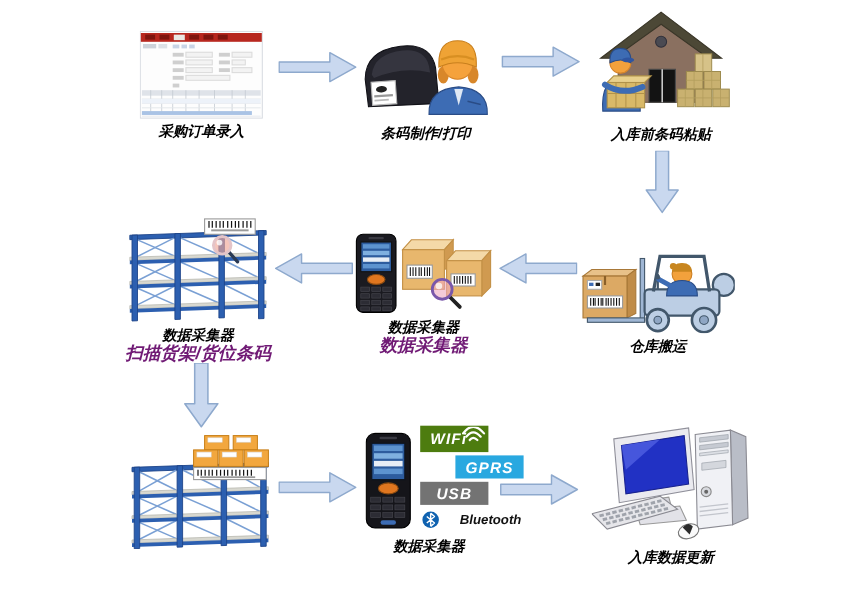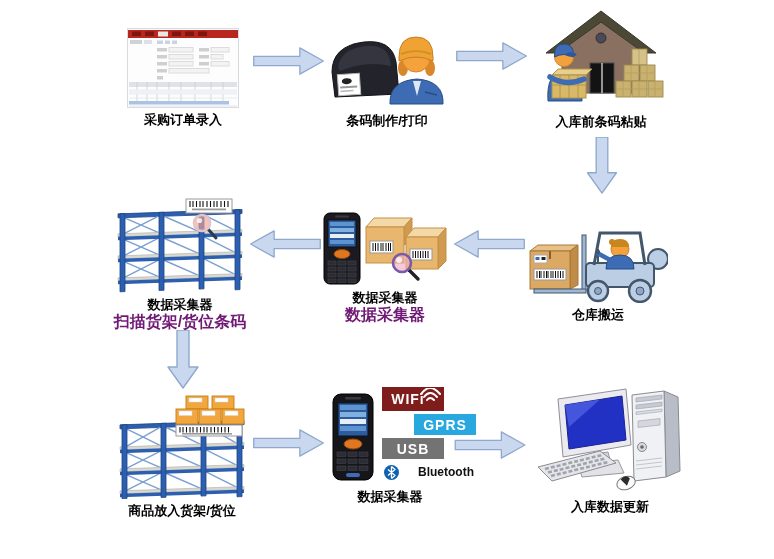--- a/index.html
+++ b/index.html
@@ -1,18 +1,18 @@
 <!DOCTYPE html>
 <html><head>
 <meta charset="utf-8">
 <style>
   html,body{margin:0;padding:0;background:#fff;}
   .canvas{position:relative;width:774px;height:559px;background:#ffffff;overflow:hidden;
           font-family:"Liberation Sans","DejaVu Sans",sans-serif;}
-  .station{position:absolute;display:flex;flex-direction:column;align-items:center;}
+  .station{position:absolute;display:flex;flex-direction:column;align-items:center;font-style:italic;}
   .slabel{font-weight:700;font-size:13px;line-height:17px;color:#000;text-align:center;white-space:nowrap;margin-top:3px;}
   .slabel2{font-weight:700;font-size:16px;line-height:17px;color:#701a75;text-align:center;white-space:nowrap;}
   .arrow{position:absolute;}
   
   #st-order   {left:118px;top:28px;width:130px;}
   #st-print   {left:318px;top:24px;width:138px;}
   #st-house   {left:532px;top:7px;width:138px;}
   #st-forklift{left:522px;top:221px;width:152px;}
   #st-scangoods{left:320px;top:211px;width:130px;}
   #st-scanshelf{left:111px;top:197px;width:138px;}
@@ -23,21 +23,21 @@
   #ar1{left:253px;top:45px;}   #ar2{left:455px;top:40px;}
   #ar-down1{left:584px;top:137px;}
   #ar3{left:452px;top:228px;}  #ar4{left:248px;top:228px;}
   #ar-down2{left:165px;top:330px;}
   #ar5{left:253px;top:427px;}  #ar6{left:453px;top:429px;}
   
   .transfer-wrap{position:relative;width:116px;height:98px;}
   .transfer-pda{position:absolute;left:0;top:6px;}
   .badge{position:absolute;left:50px;width:62px;display:flex;align-items:center;justify-content:center;
          color:#fff;font-weight:700;letter-spacing:1px;font-size:14px;box-sizing:border-box;}
-  .badge-wifi{top:0;height:24px;background:#7f1d1d;padding-right:10px;text-align:right;}
+  .badge-wifi{top:0;height:24px;background:#4d7c0f;padding-right:10px;text-align:right;}
   .badge-wifi .arcs{position:absolute;right:2px;top:1px;}
   .badge-gprs{top:27px;height:21px;background:#29a8e0;margin-left:32px;}
   .badge-usb{top:51px;height:21px;background:#737373;}
   .badge-bt{top:75px;height:20px;background:#ffffff;color:#111;font-size:12px;letter-spacing:0;
             justify-content:flex-start;gap:19px;padding-left:2px;}
   .bt-logo{width:15px;height:15px;border-radius:50%;background:#1062b0;display:flex;align-items:center;justify-content:center;flex:0 0 15px;}
 </style>
 </head>
 <body>
 
@@ -403,21 +403,20 @@
           <line x1="91" y1="32" x2="91" y2="37.5"></line>
         <line x1="95" y1="32" x2="95" y2="37.5"></line>
           <line x1="98.5" y1="32" x2="98.5" y2="37.5"></line>
           <line x1="102" y1="32" x2="102" y2="37.5"></line>
         <line x1="105.5" y1="32" x2="105.5" y2="37.5"></line>
           <line x1="109" y1="32" x2="109" y2="37.5"></line>
           <line x1="112.5" y1="32" x2="112.5" y2="37.5"></line>
       </g>
       <rect x="66" y="38" width="50" height="1.6" fill="#9a9a9a"></rect>
     </svg>
-    <div class="slabel">商品放入货架/货位</div>
   </div>
 
   <svg class="arrow" id="ar5" width="73" height="32" viewBox="0 0 76 34">
     <polygon points="0,12 49,12 49,3 74,17 49,31 49,22 0,22" fill="#c9d8ef" stroke="#8ea9cd" stroke-width="1.4" stroke-linejoin="round"></polygon>
   </svg>
 
   <div class="station" id="st-transfer">
     <div class="transfer-wrap">
       <svg class="transfer-pda" width="42" height="88" viewBox="0 0 42 88">
         <rect x="1" y="1" width="40" height="86" rx="8" fill="#15151a" stroke="#000"></rect>

